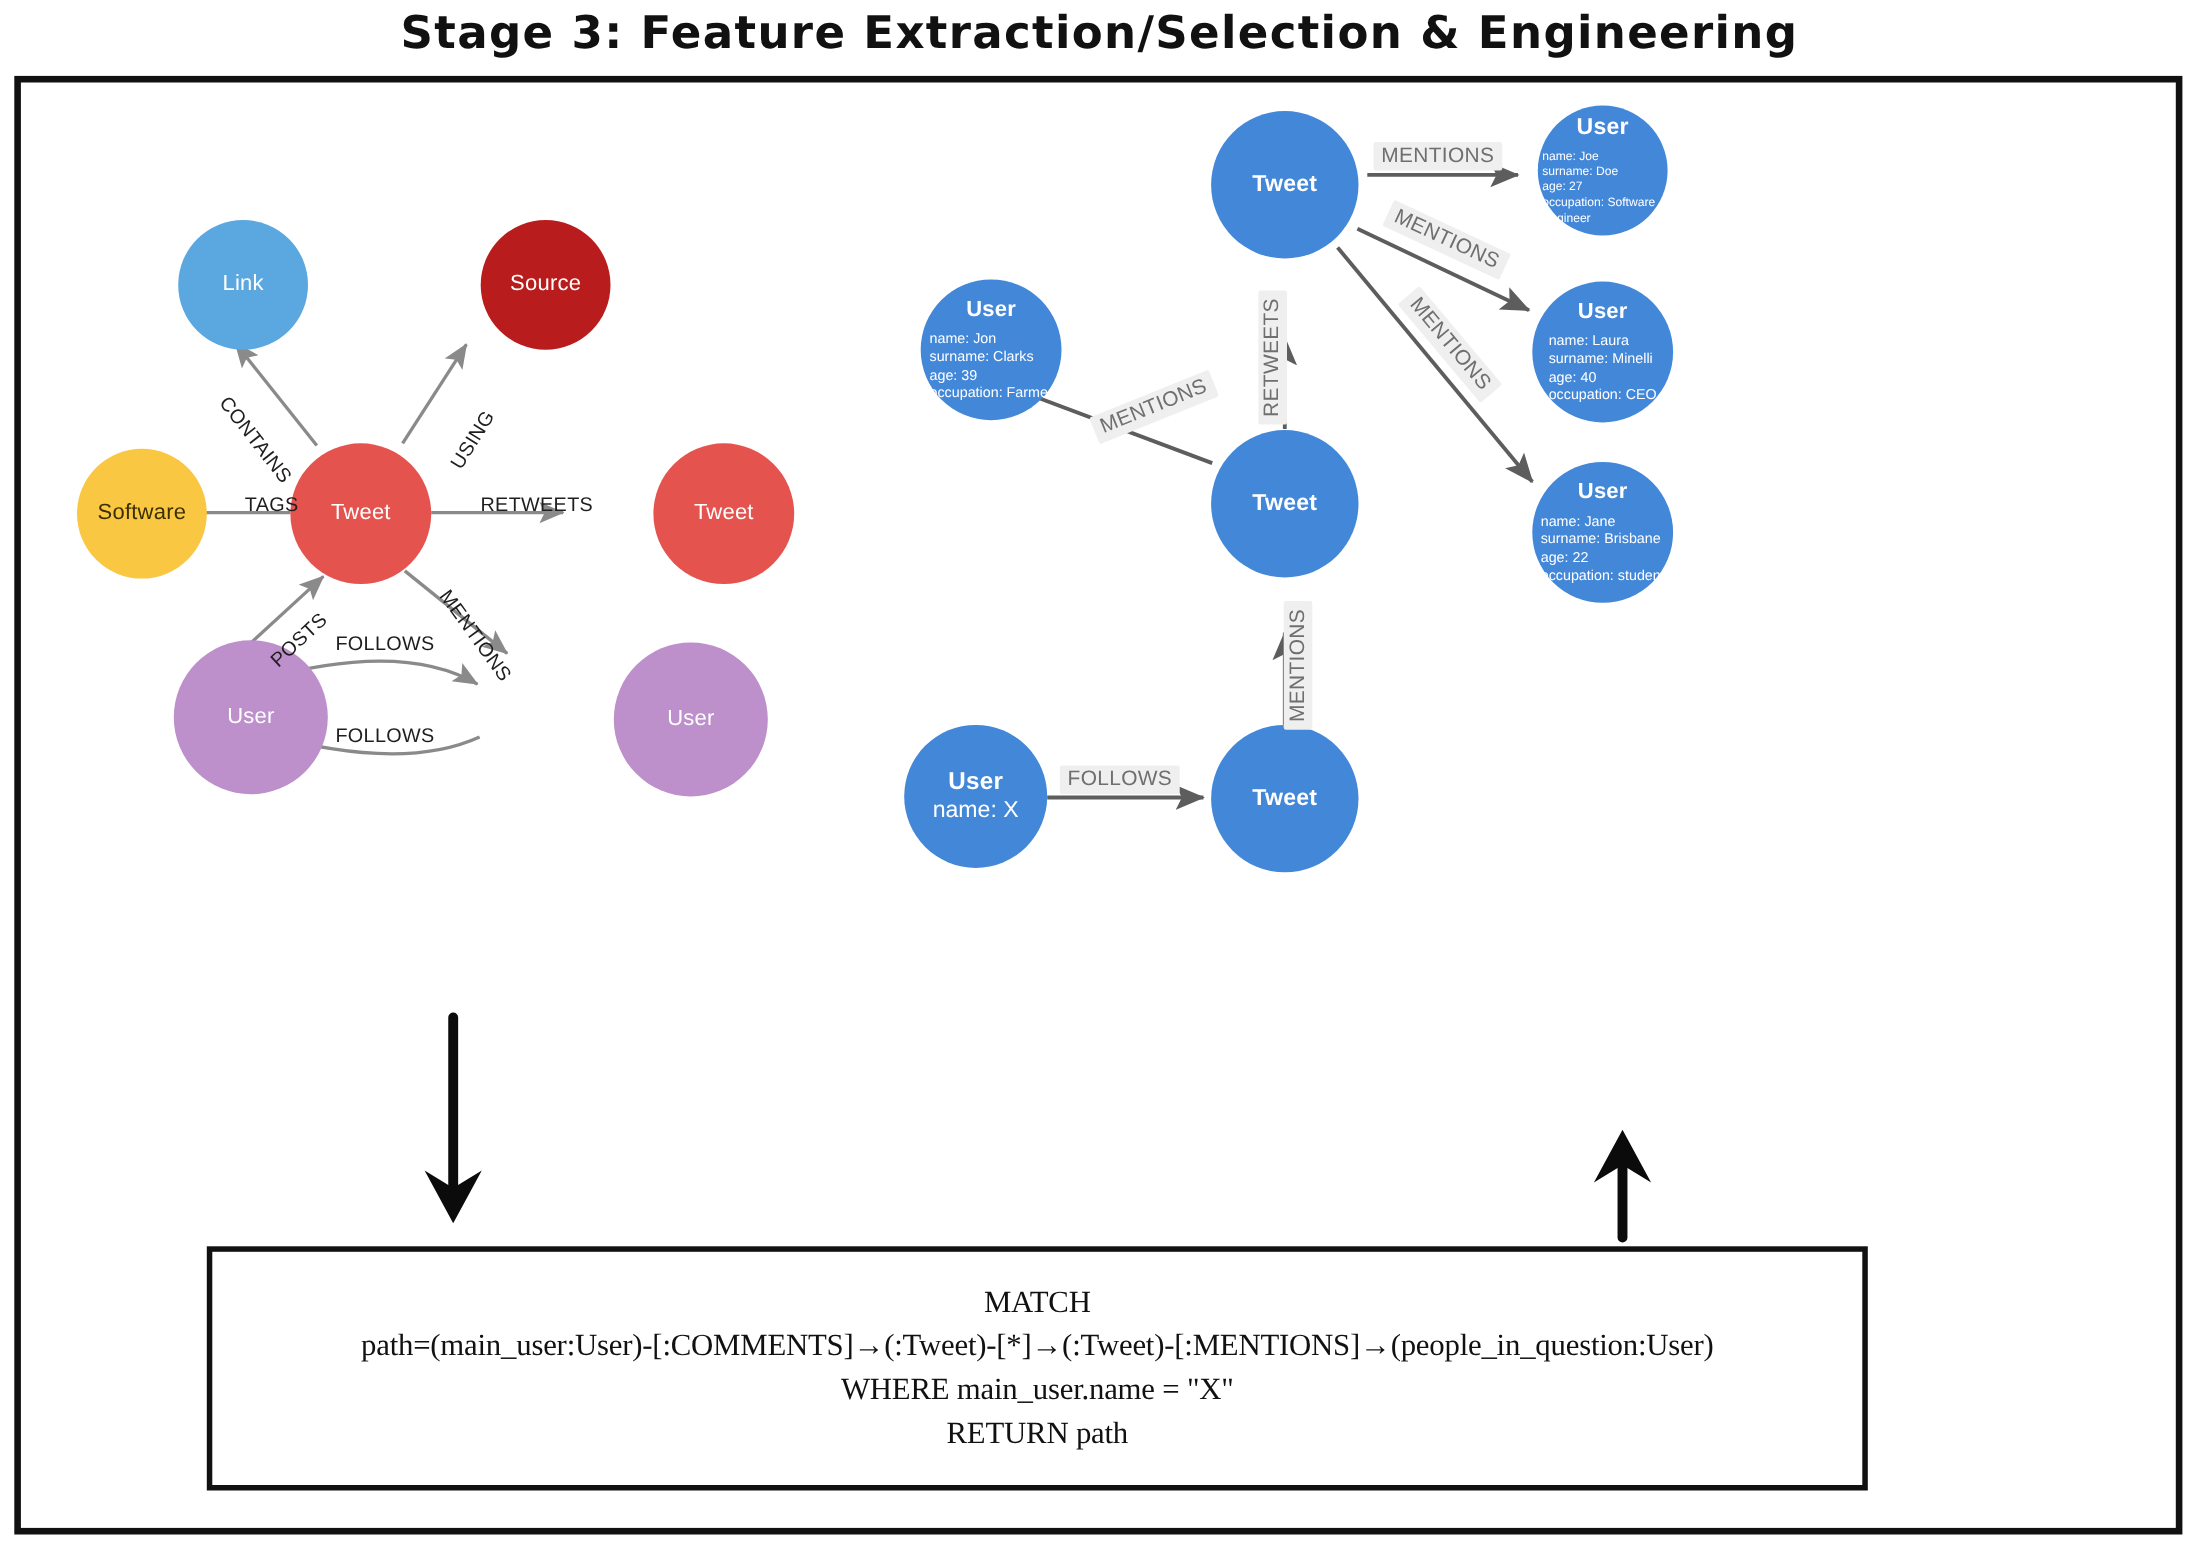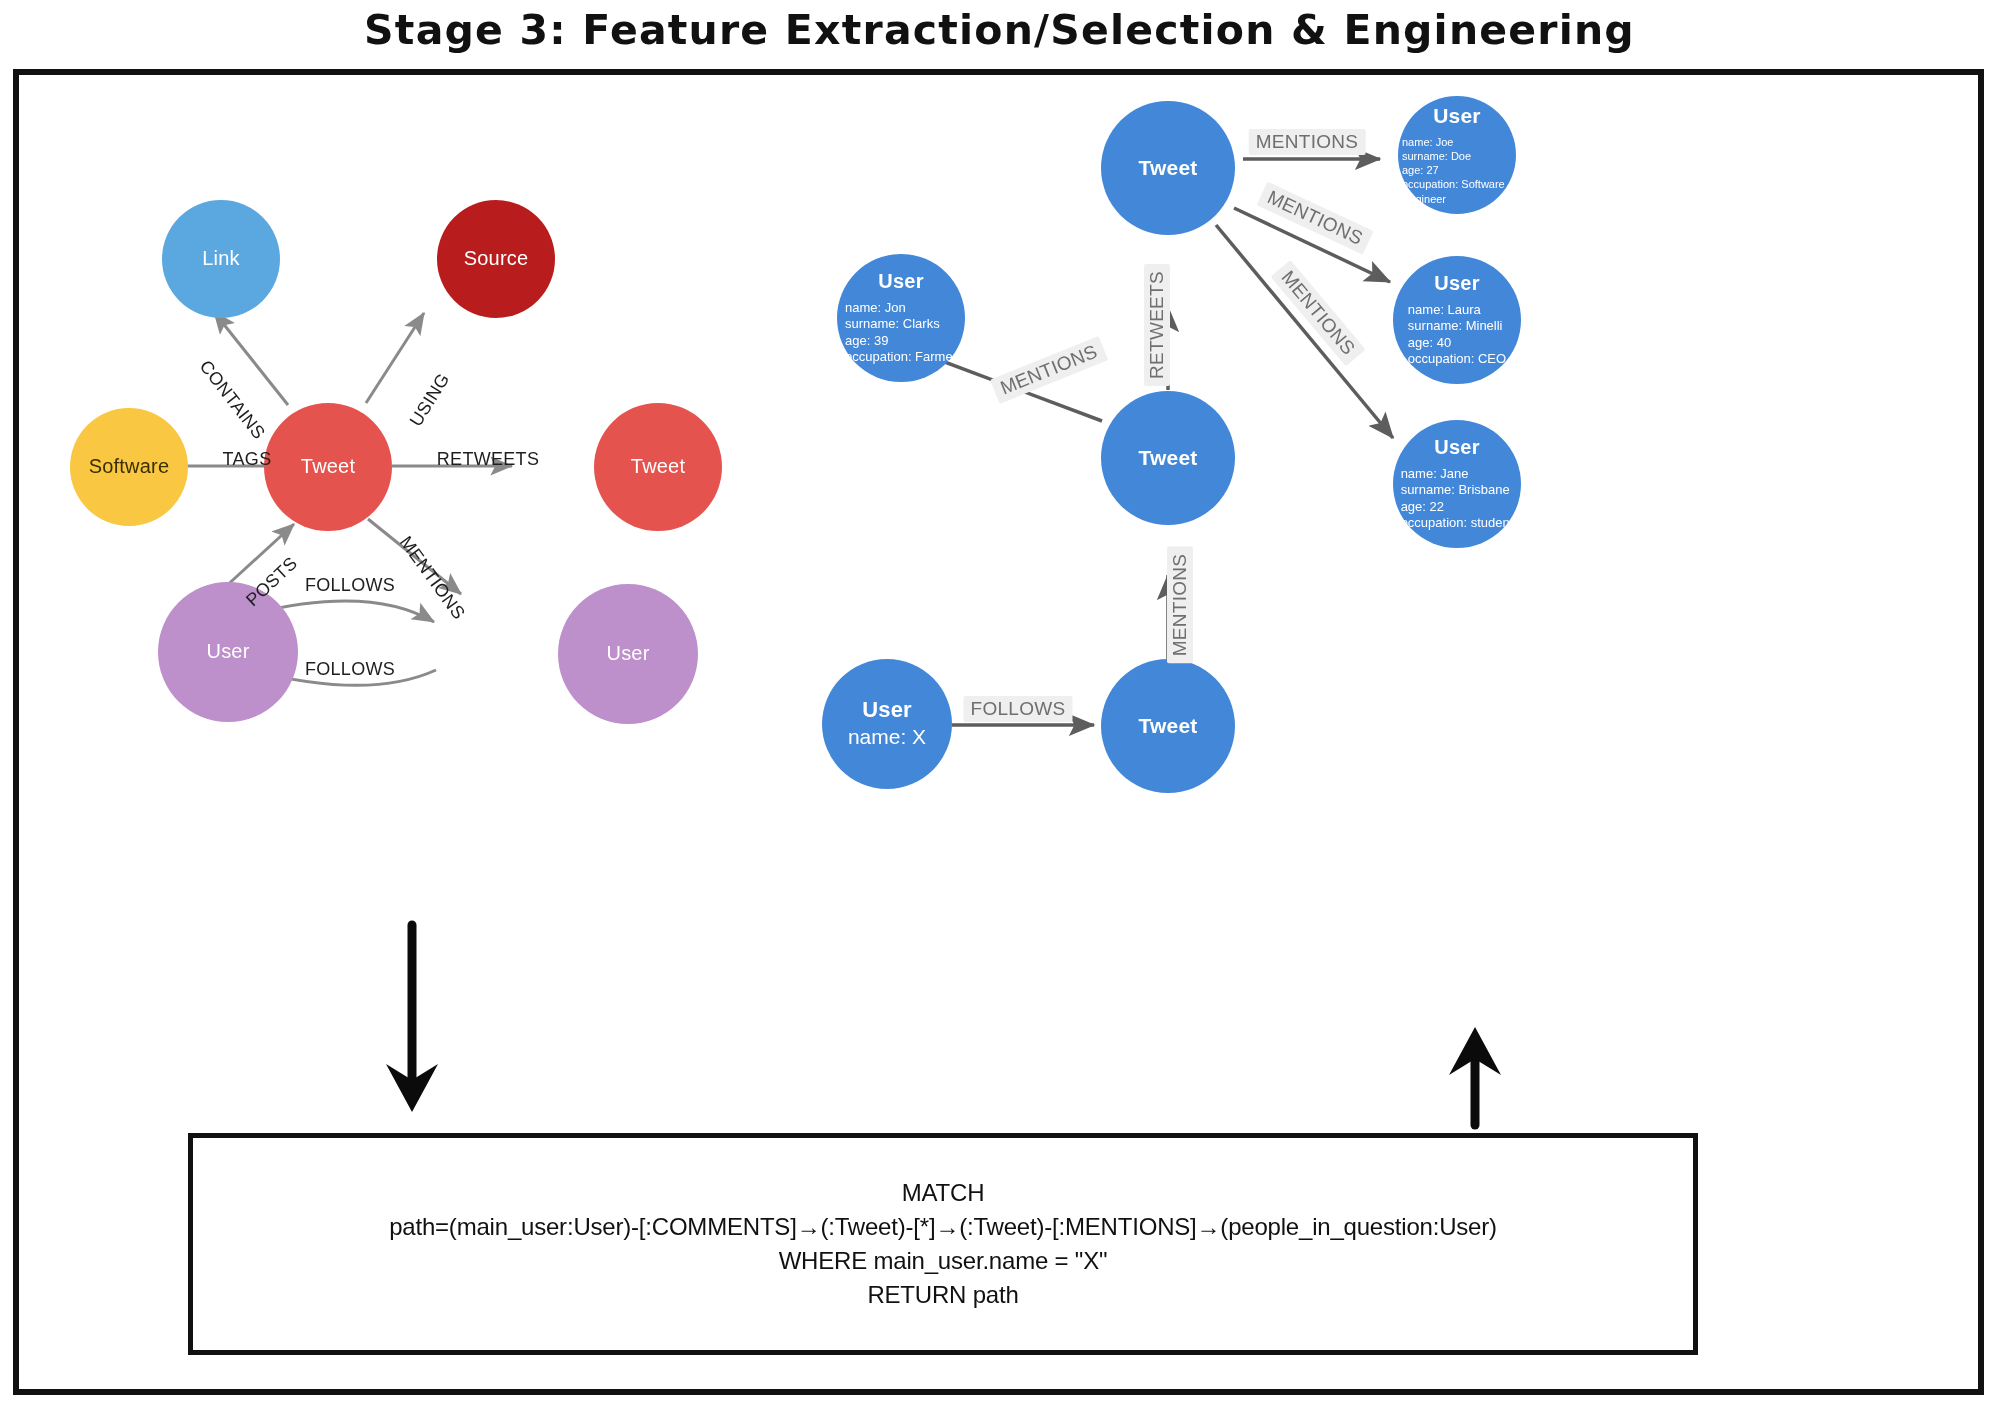--- a/index.html
+++ b/index.html
@@ -136,22 +136,22 @@
     width: 1510px;
     height: 222px;
     border: 5px solid #111111;
     background: #ffffff;
     box-sizing: border-box;
     display: flex;
     align-items: center;
     justify-content: center;
   }
   #query-text {
-    font-family: Liberation Sans, sans-serif;
-    font-size: 24px;
+    font-family: Liberation Serif, serif;
+    font-size: 28px;
     line-height: 1.42;
     color: #111111;
     text-align: center;
     white-space: pre;
     letter-spacing: -0.2px;
   }
 </style>
 </head>
 <body>
 

